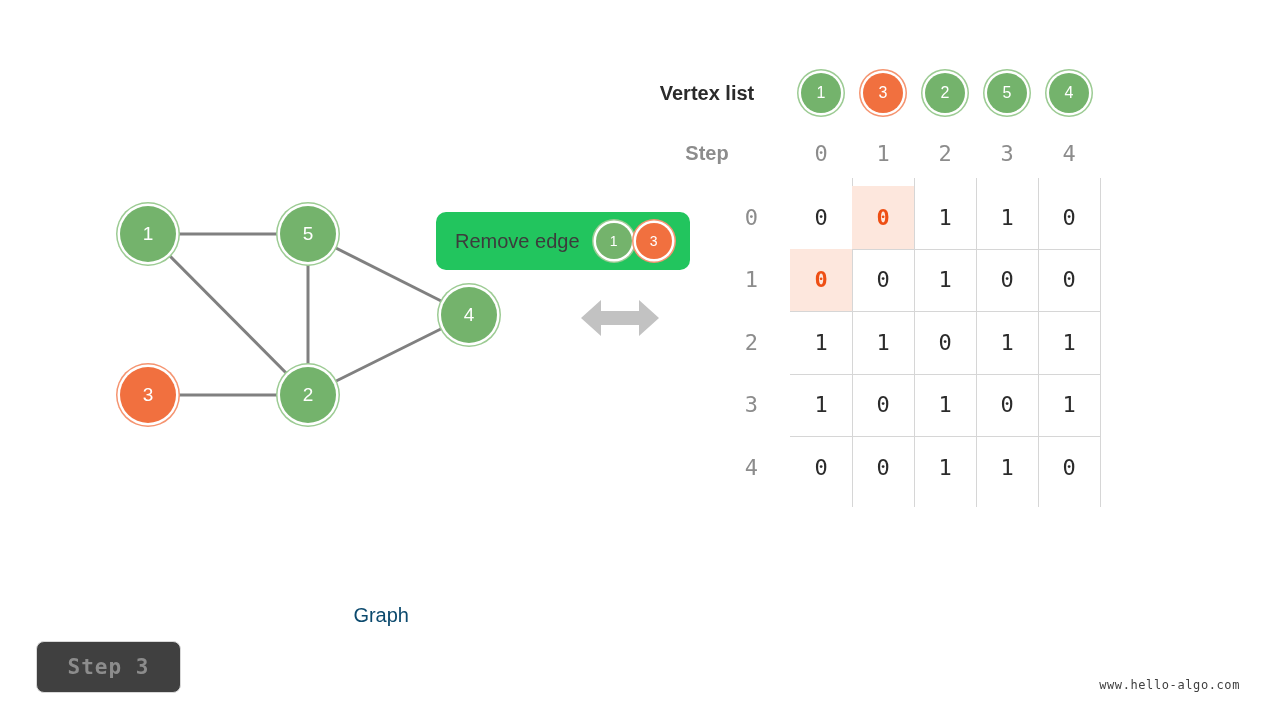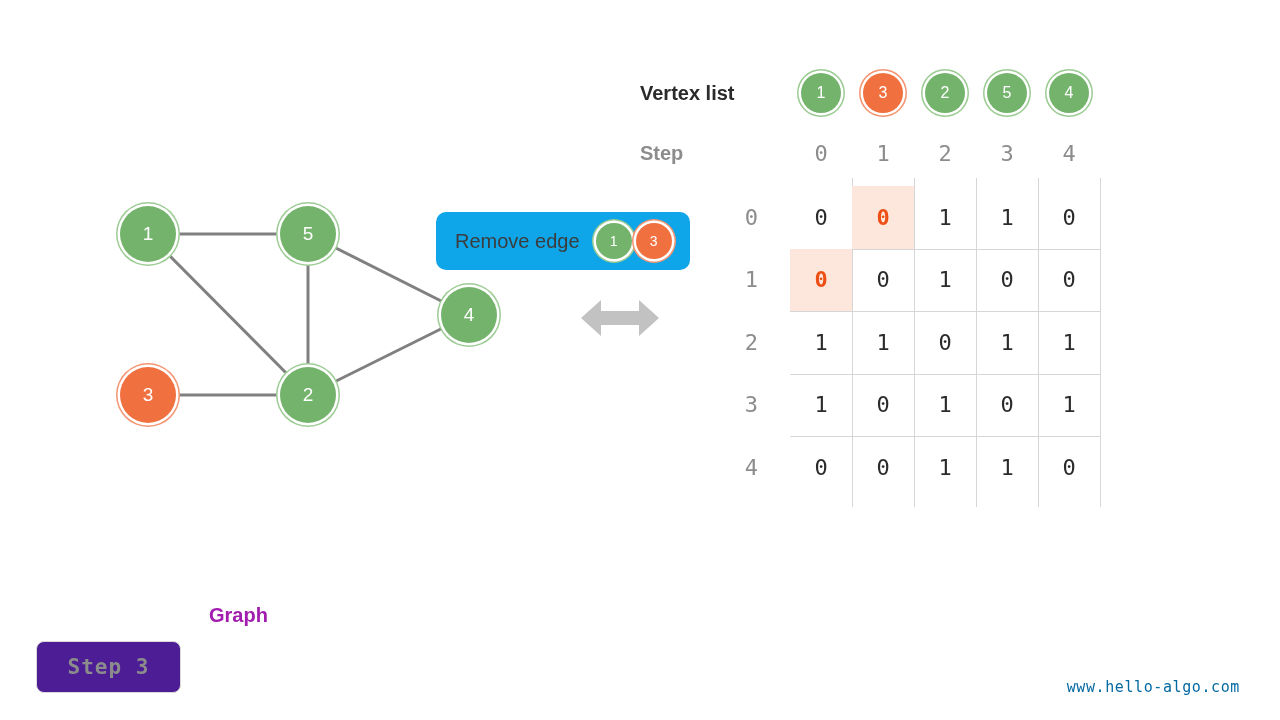--- a/index.html
+++ b/index.html
@@ -32,21 +32,21 @@
   
   #graph-panel { position: absolute; left: 0; top: 0; width: 560px; height: 560px; }
   #graph-edges { position: absolute; left: 0; top: 0; }
   .graph-node { width: 56px; height: 56px; font-size: 19px; }
 
   
   #action-badge {
     position: absolute;
     left: 436px; top: 212px;
     height: 58px;
-    background: #0ea5e9;
+    background: #22c55e;
     border-radius: 10px;
     display: flex; align-items: center;
     padding: 0 18px 0 19px;
     box-sizing: border-box;
   }
   #action-badge .act-label {
     font-size: 20px; color: #3c3c3c;
     margin-right: 16px; white-space: nowrap;
   }
   .mini-pair { position: relative; width: 76px; height: 36px; }
@@ -71,21 +71,21 @@
     font-family: "DejaVu Sans Mono", "Liberation Mono", monospace;
   }
 
   #vertex-row, #index-row {
     position: absolute; left: 0; display: flex; align-items: center;
   }
   #vertex-row { top: 64px; height: 58px; }
   #index-row  { top: 132px; height: 42px; }
 
   .row-head {
-    width: 150px; text-align: left; padding-right: 16px;
+    width: 150px; text-align: center; padding-right: 16px;
     box-sizing: border-box; font-weight: bold; font-size: 20px;
   }
   #vertex-row .row-head { color: #2b2b2b; }
   #index-row  .row-head { color: #8c8c8c; }
 
   .col-cell {
     width: 62px; display: flex; align-items: center; justify-content: center;
   }
   .vertex-node { position: relative; width: 40px; height: 40px; font-size: 16px; }
   .index-label { font-size: 22px; color: #8c8c8c; }
@@ -107,39 +107,39 @@
     box-sizing: border-box;
     position: relative; z-index: 2;
   }
   .m-cell.hl { background: #fde7dd; color: #ee4f14; font-weight: bold; }
   
   .vline { position: absolute; top: -8px; bottom: -8px; width: 1px; background: #d6d6d6; z-index: 1; }
   .hline { position: absolute; left: 0; right: 0; height: 1px; background: #d6d6d6; z-index: 1; }
 
   
   .caption {
-    position: absolute; font-size: 20px; font-weight: bold; color: #a21caf;
-    text-align: left;
+    position: absolute; font-size: 20px; font-weight: normal; color: #0c4a6e;
+    text-align: right;
   }
   #caption-graph  { left: 209px; top: 604px; width: 200px; }
   #caption-matrix { left: 840px; top: 604px; width: 200px; }
 
   #step-badge {
     position: absolute; left: 36px; top: 641px;
     width: 145px; height: 52px;
     border: 1px solid #d9d9d9; border-radius: 8px;
-    background: #4c1d95;
+    background: #404040;
     display: flex; align-items: center; justify-content: center;
     font-size: 21px; font-weight: bold; color: #8c8c8c;
     letter-spacing: 1px; box-sizing: border-box;
   }
 
   #watermark {
     position: absolute; right: 40px; top: 678px;
-    font-size: 15px; color: #0369a1; letter-spacing: 0.6px;
+    font-size: 12px; color: #404040; letter-spacing: 0.6px;
   }
 </style>
 </head>
 <body>
 
 <div class="stage">
 
   <div id="graph-panel">
     <svg id="graph-edges" width="560" height="560">
         <line x1="148" y1="234" x2="308" y2="234" stroke="#808080" stroke-width="3"></line>

